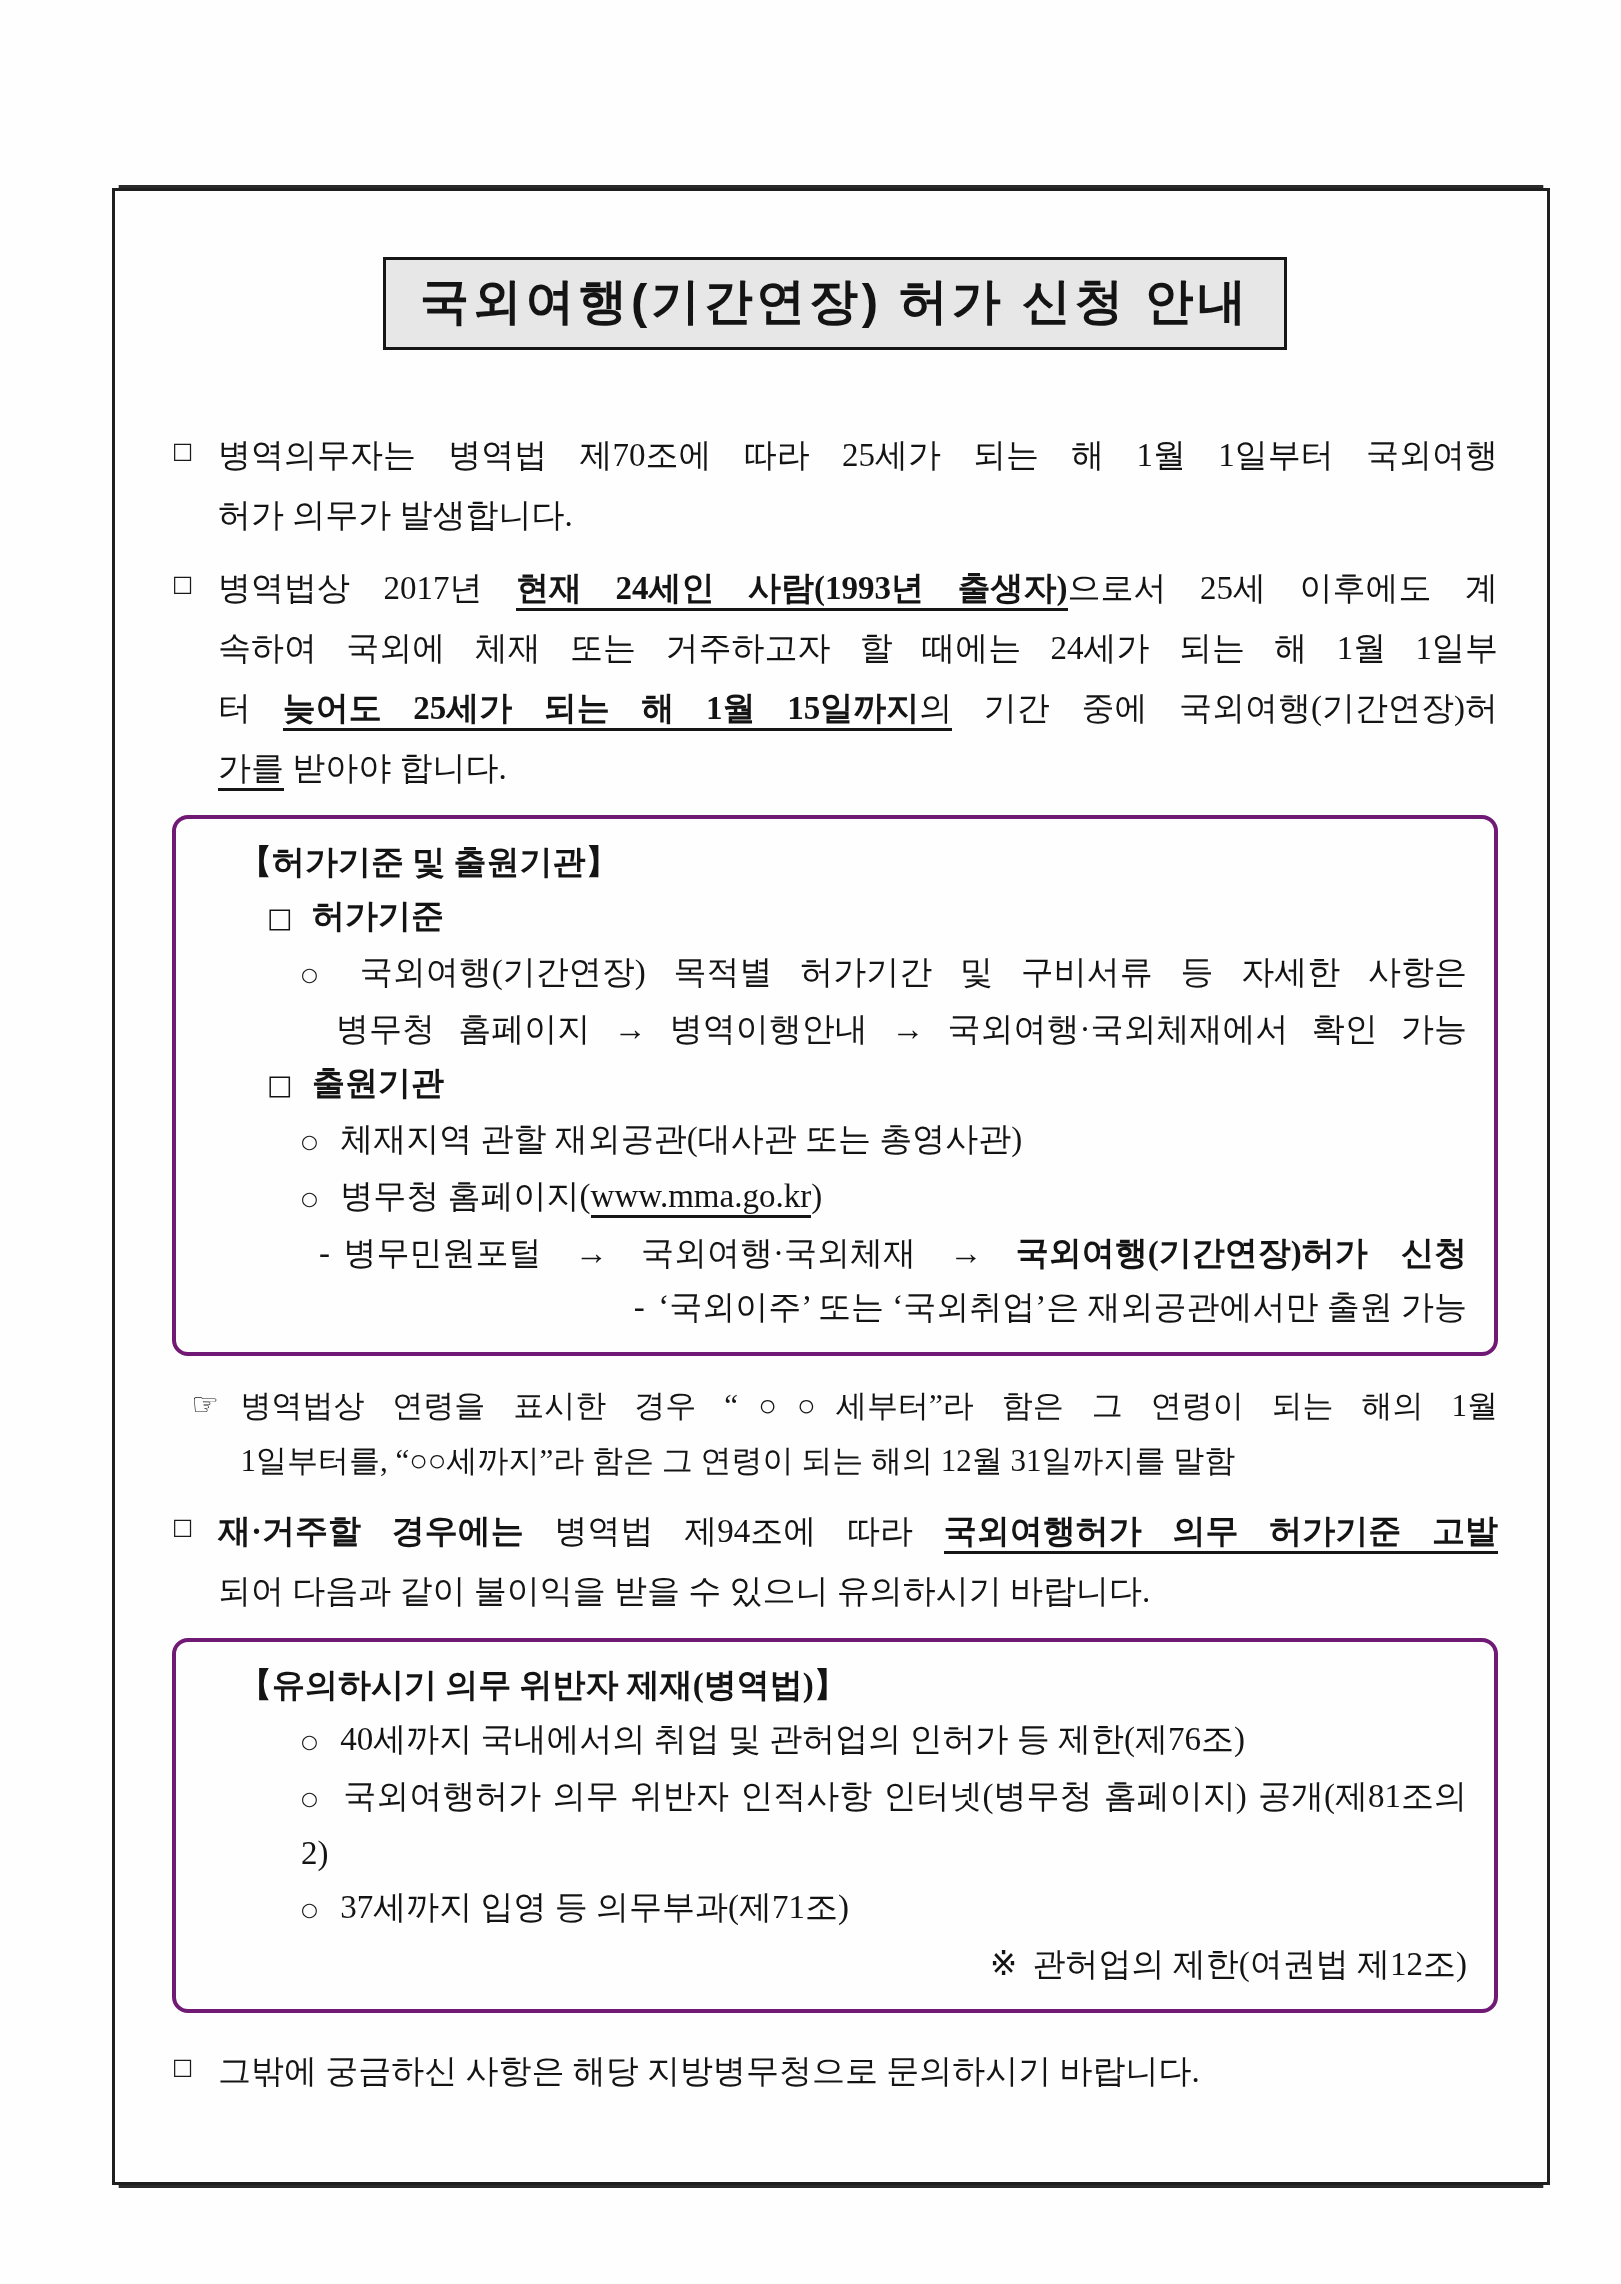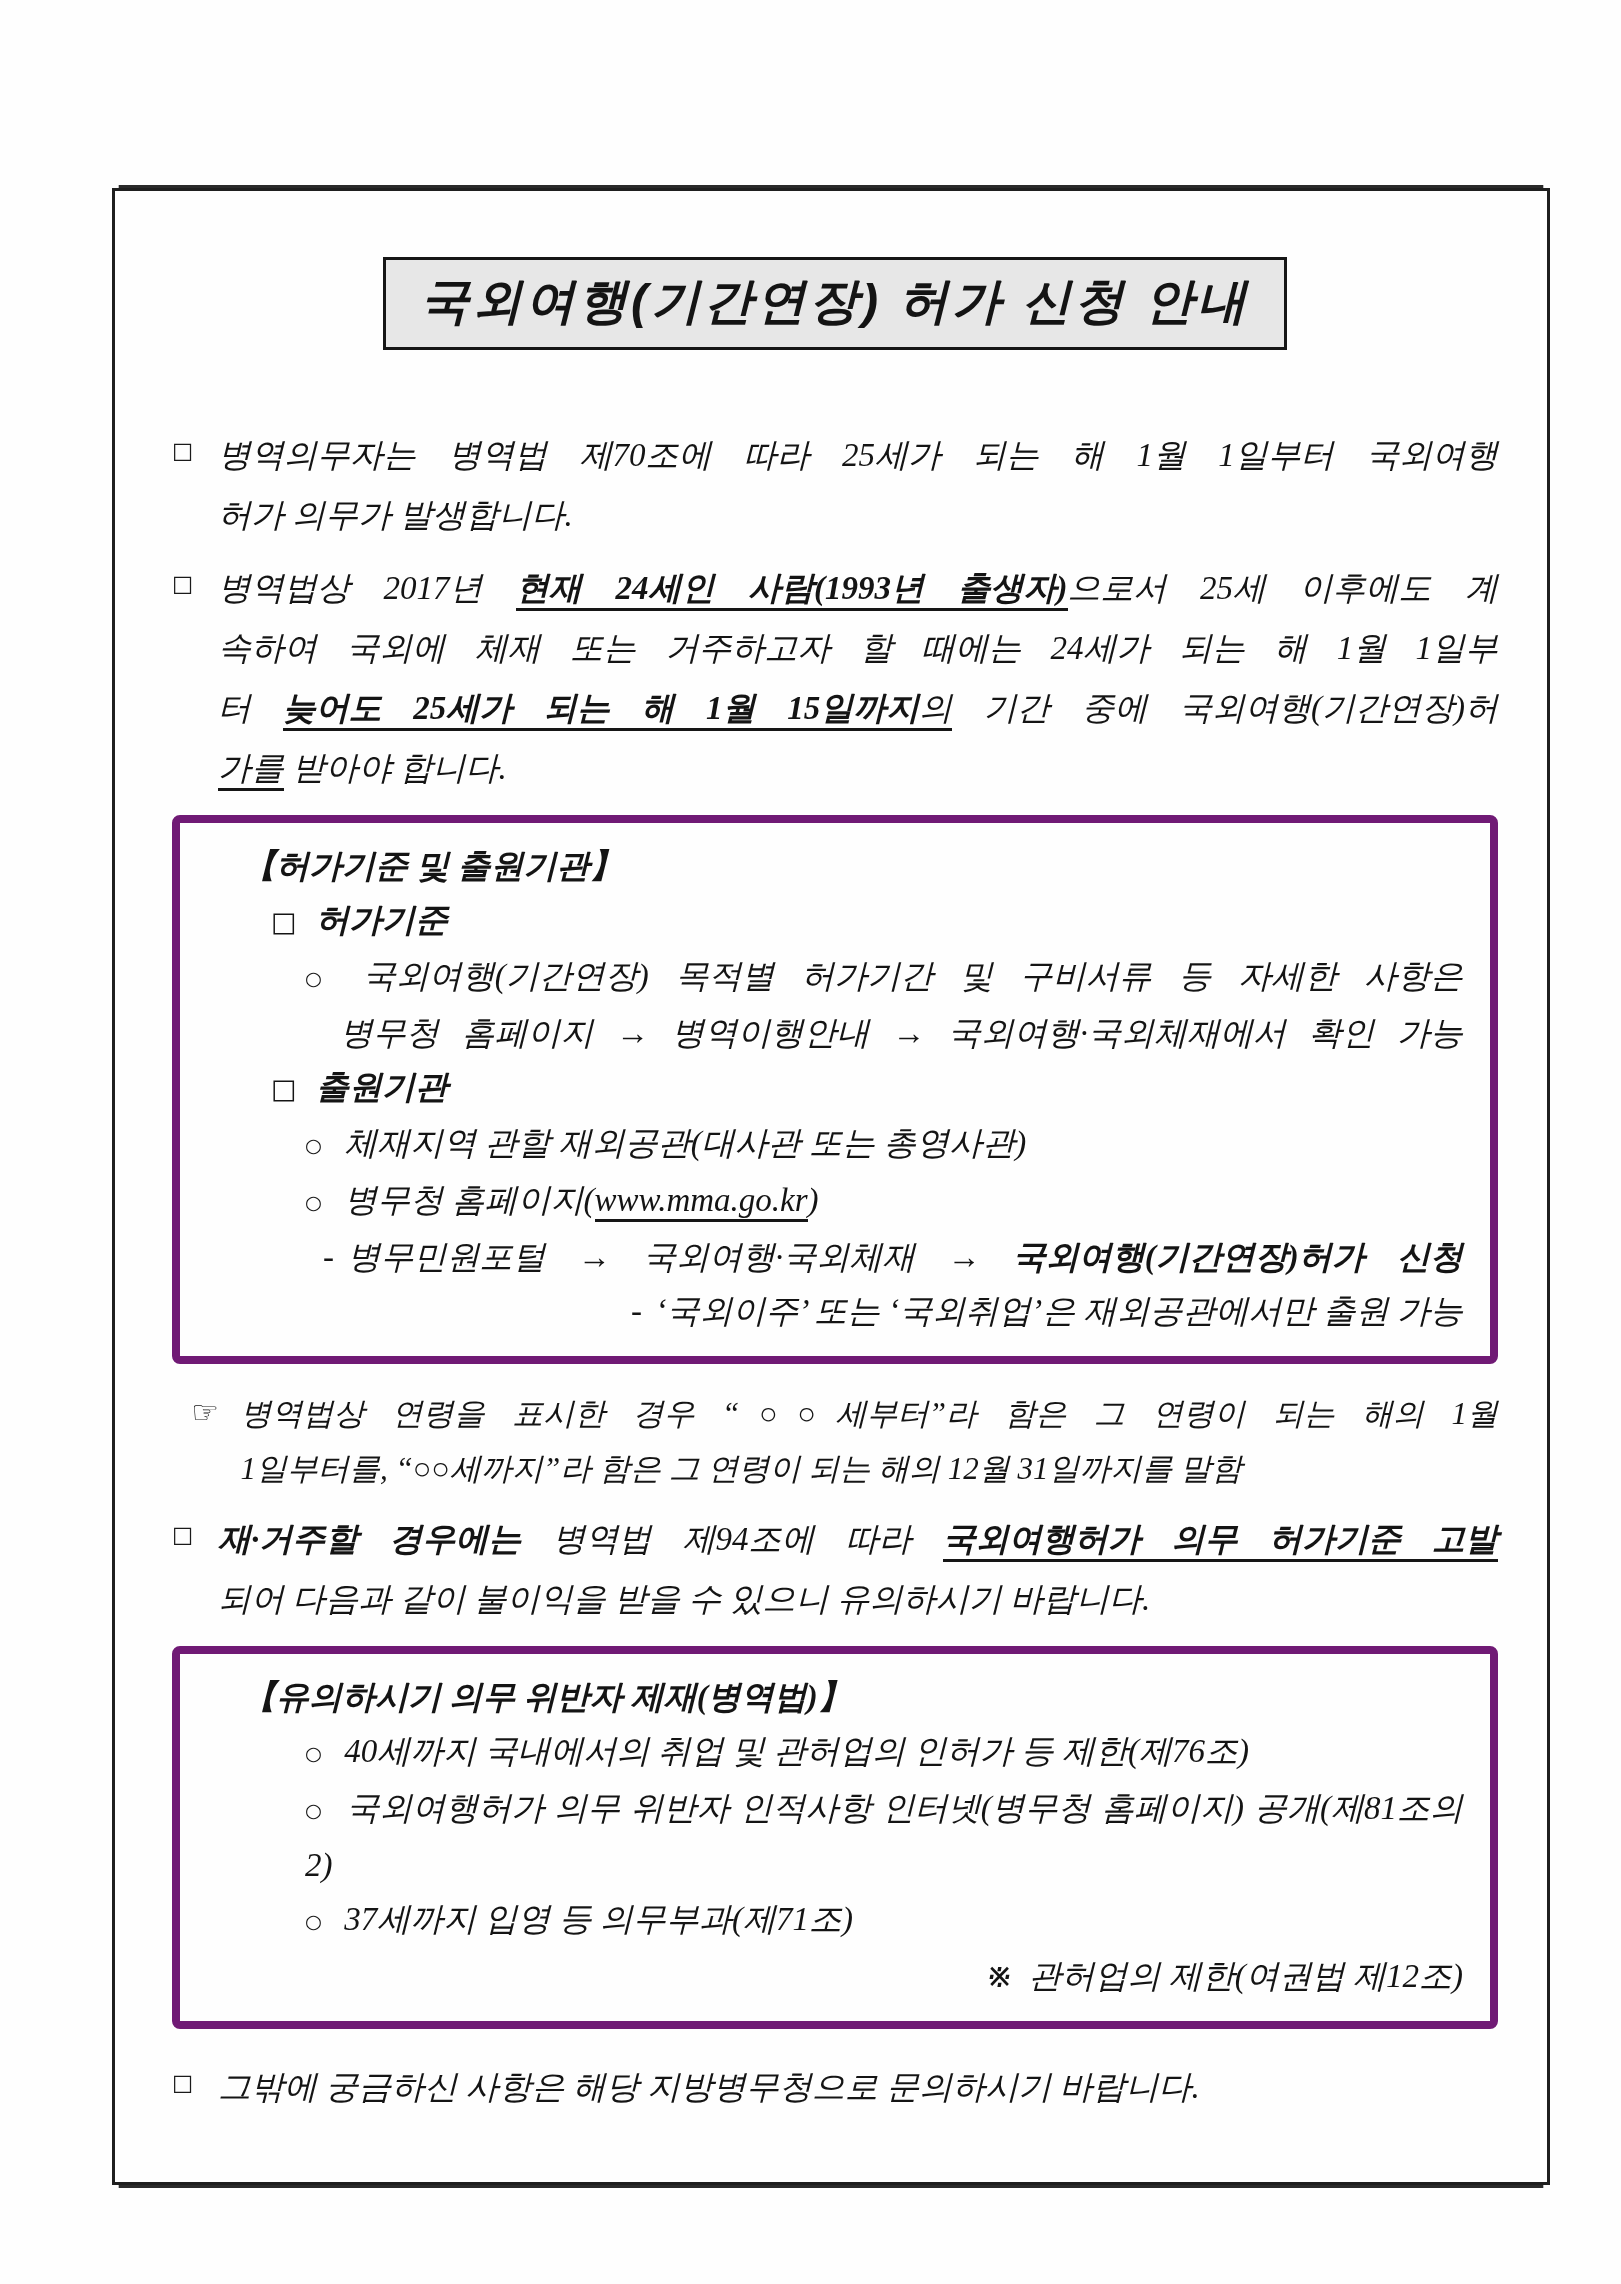--- a/index.html
+++ b/index.html
@@ -1,20 +1,19 @@
 <!DOCTYPE html>
 <html lang="ko" style="font-size:12px"><head>
 <meta charset="utf-8">
 <style>
   html,body{margin:0;padding:0;background:#ffffff;}
   .page{
     position:relative;width:1621px;height:2284px;background:#fefefe;
     font-family:"Liberation Serif","DejaVu Serif",serif;color:#141414;
     overflow:hidden;
-    font-style:italic;
   }
   .sheet{
     position:absolute;left:112px;top:188px;width:1438px;height:1997px;
     box-sizing:border-box;border:3px solid #1f1f1f;
     box-shadow:0 -9.7px 0 -6.7px #2a2a2a,0 9.7px 0 -6.7px #2a2a2a;
     padding:66px 49px 0 57px;
   }
   .title-box{
     width:fit-content;margin:0 auto 75px auto;
     border:3.7px solid #161616;background:#e7e7e7;
@@ -26,21 +25,21 @@
   .para .marker{
     flex:0 0 46px;width:46px;font-size:22.4px;padding-top:12px;
     font-family:"DejaVu Sans",sans-serif;color:#1a1a1a;
   }
   .ptxt{flex:1;min-width:0;}
   .ln{line-height:60px;}
   .j{text-align:justify;text-align-last:justify;}
   .b{font-weight:bold;}
   .u{border-bottom:3px solid #161616;padding-bottom:1.5px;}
   .rbox{
-    border:8px solid #701a75;border-radius:8px;
+    border:4px solid #701a75;border-radius:16px;
     margin-top:16.4px;padding:16.4px 27px 18px 0;font-size:33px;
   }
   .bx-h{padding-left:63px;font-weight:bold;line-height:54px;}
   .bx-ln{line-height:54px;}
   .lvl-sq{padding-left:91px;}
   .lvl-o{padding-left:125px;}
   .lvl-d{padding-left:143px;text-align:right;}
   .lvl-c{padding-left:160px;}
   .m-sq{font-family:"DejaVu Sans",sans-serif;font-size:27px;margin-right:19.4px;}
   .m-o{font-family:"DejaVu Sans",sans-serif;font-size:19.4px;margin-right:22.4px;vertical-align:2.2px;}

